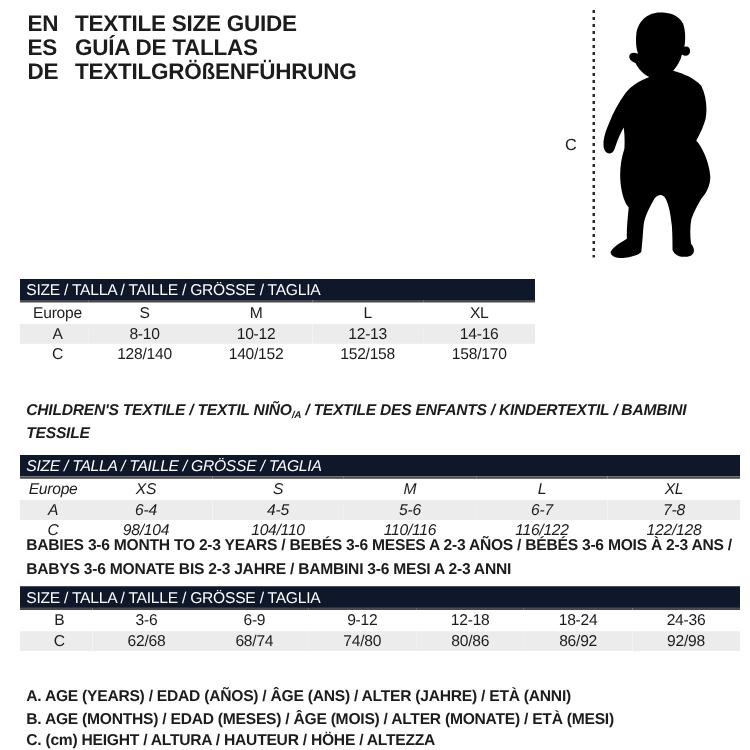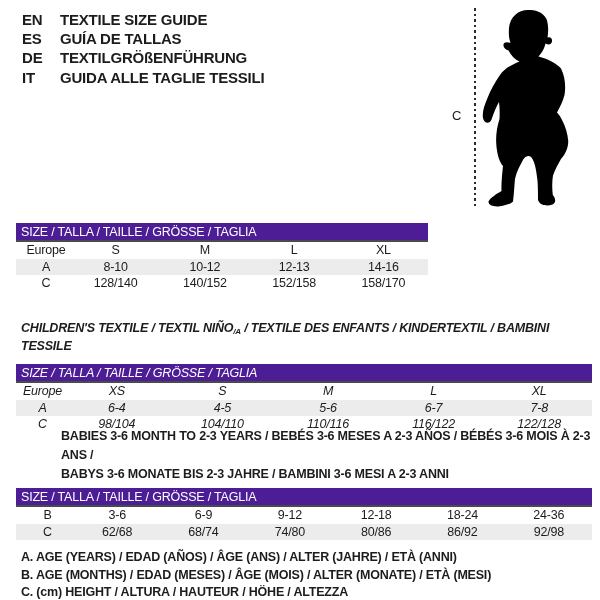--- a/index.html
+++ b/index.html
@@ -6,39 +6,39 @@
   body{
     width:600px;height:600px;background:#ffffff;position:relative;
     font-family:"Liberation Sans", sans-serif;color:#1c1c1c;
     -webkit-font-smoothing:antialiased;overflow:hidden;
   }
   .abs{position:absolute;}
 
   
   .lang-block{left:22px;top:10px;}
   .lang-row{display:flex;height:19.2px;align-items:center;
-    font-weight:bold;font-size:15px;letter-spacing:-0.2px;}
+    font-weight:bold;font-size:18px;letter-spacing:-0.2px;}
   .lang-code{width:38px;flex:0 0 38px;}
 
   
   .dotted-line{left:474px;top:8px;width:2px;height:198px;
     background:repeating-linear-gradient(to bottom,#2b2b2b 0 2.6px,transparent 2.6px 5.6px);}
   .c-label{left:452px;top:108px;font-size:13px;}
   .silhouette{left:481px;top:6px;}
 
   
   .table-title{font-weight:bold;font-size:12.5px;letter-spacing:-0.2px;line-height:15px;padding-left:5px;}
   .sub{font-size:8px;vertical-align:-2px;font-weight:bold;}
 
   table.size-table{border-collapse:collapse;table-layout:fixed;
     font-size:12.5px;letter-spacing:-0.2px;color:#1c1c1c;}
   table.size-table td{padding:0;text-align:center;height:16.5px;overflow:hidden;white-space:nowrap;}
   table.size-table td.lbl{text-align:center;padding-left:5px;}
   table.size-table tr.bar-row td{
-    background:#4c1d95;color:#ffffff;text-align:left;padding-left:5px;
+    background:#0f172a;color:#ffffff;text-align:left;padding-left:5px;
     height:17px;border-bottom:2px solid #4a4a4a;}
   table.size-table tr.shaded td{background:#ececec;}
 
   
   .legend-line{font-weight:bold;font-size:12.5px;letter-spacing:-0.2px;line-height:17.5px;}
 </style>
 </head>
 <body>
 
 <div class="abs lang-block">
@@ -46,24 +46,20 @@
     <span class="lang-code">EN</span>
     <span class="lang-text">TEXTILE SIZE GUIDE</span>
   </div>
   <div class="lang-row">
     <span class="lang-code">ES</span>
     <span class="lang-text">GUÍA DE TALLAS</span>
   </div>
   <div class="lang-row">
     <span class="lang-code">DE</span>
     <span class="lang-text">TEXTILGRÖßENFÜHRUNG</span>
-  </div>
-  <div class="lang-row">
-    <span class="lang-code">IT</span>
-    <span class="lang-text">GUIDA ALLE TAGLIE TESSILI</span>
   </div>
 </div>
 
 <div class="abs dotted-line"></div>
 <div class="abs c-label">C</div>
 <svg class="abs silhouette" width="100" height="202" viewBox="0 0 100 202" xmlns="http://www.w3.org/2000/svg">
   <path fill="#000000" d="M47 4 C37 4 29 11 28 22 C27.5 28 28 33 29.5 37 C26 35.5 23 36 22.5 38.5 C22 41.5 24.5 43.5 27.5 44.5 C30 49.5 34 53.5 38.5 55.5 C31 58.5 23.5 62.5 19 69 C14 76 9.5 84 6.5 92 C3.5 99 1 106 2 112 C3 117.5 8.5 118.5 10.5 113.5 C12.5 107.5 15 101 18 96 C18.8 102 18.8 107.5 18.5 113 C15.5 122 14.5 132 15.5 141 C16.5 149.5 18.5 156 22 160 C21 169 20.2 178 20.5 185 C15.5 188 9.5 191.5 7.5 195.5 C7.5 199.5 13 201 19 200.2 C25 199.5 30.5 197.5 32 195.5 C33 188.5 33.2 180.5 34 173 C35.5 165.5 39.5 158.5 42.5 153 C45.5 149 49.5 149 51.5 153 C54.5 158.5 55.5 166.5 56.5 174.5 C57 182 57 189 57 194 C59 199.5 66 200.5 71.5 198.5 C75.5 196.5 74.5 192 71.8 189 C71 182 71 175.5 72 169.5 C74 163.5 77 158.5 80 153 C85 147.5 87.5 141 87.2 134.5 C86.5 127.5 84.5 121 82 116 C80 111.5 78 108.5 76 106.5 C79 101 82 95 83.5 89 C85 80.5 84 70.5 80 62.5 C74.5 56.5 66.5 53 57.5 50.5 C61 46.5 63.5 42.5 64.5 37.5 C67.5 39.5 70.5 38.5 71 35.5 C71.5 32.5 69.5 30.5 66.5 31.5 C67.5 25.5 67.5 18.5 65.5 13 C61.5 5.5 54 4 47 4 Z"></path>
 </svg>
 
 <div class="abs" style="left:16px;top:214px;">
@@ -141,21 +137,21 @@
         <td>104/110</td>
         <td>110/116</td>
         <td>116/122</td>
         <td>122/128</td>
       </tr>
     </tbody>
   </table>
 </div>
 
 <div class="abs" style="left:16px;top:427px;">
-  <div class="table-title" style="line-height:19px;margin-left:40px;">
+  <div class="table-title" style="line-height:19px;">
     <div>BABIES 3-6 MONTH TO 2-3 YEARS / BEBÉS 3-6 MESES A 2-3 AÑOS / BÉBÉS 3-6 MOIS À 2-3 ANS /</div>
     <div>BABYS 3-6 MONATE BIS 2-3 JAHRE / BAMBINI 3-6 MESI A 2-3 ANNI</div>
   </div>
   <table class="size-table" style="width:576px;margin-top:4px;">
     <colgroup>
         <col style="width:58px">
         <col>
         <col>
         <col>
         <col>

